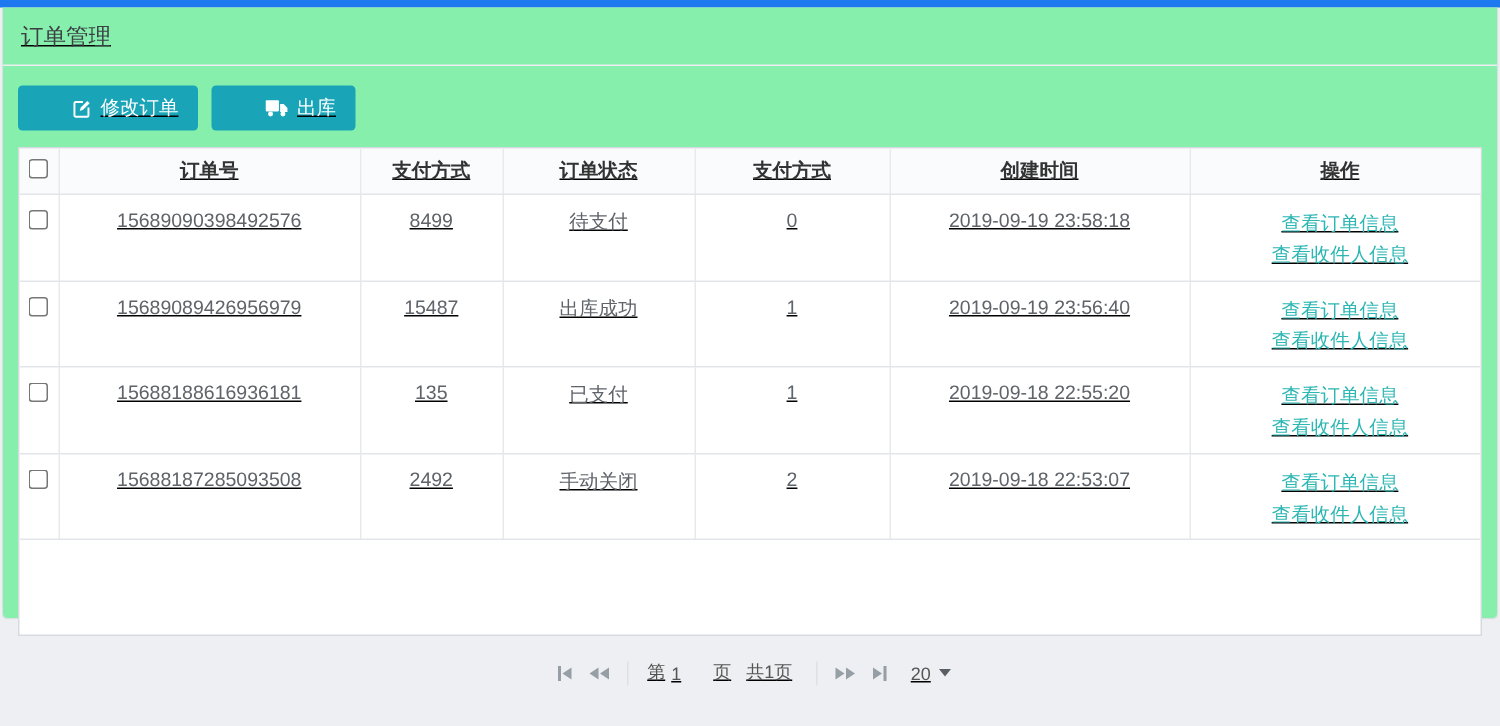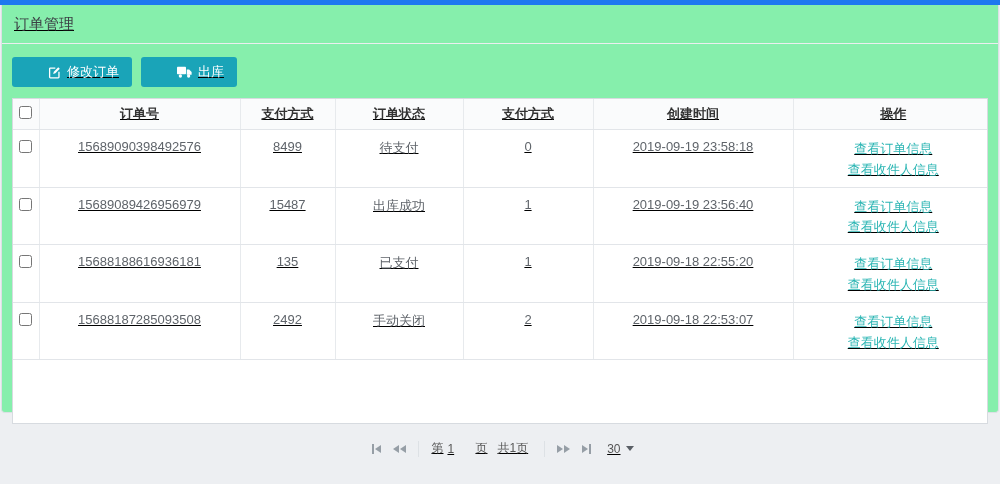--- a/index.html
+++ b/index.html
@@ -191,18 +191,18 @@
     <span class="sep"></span>
     <span class="pbtn">
         <span class="tri tri-r"></span>
         <span class="tri tri-r"></span>
       </span>
     <span class="pbtn">
         <span class="tri tri-r"></span>
         <span class="vbar"></span>
       </span>
     <span class="size-select">
-      <span>30</span>
+      <span>20</span>
       <span class="caret-down"></span>
     </span>
   </div>
 
 </div>
 
 </body></html>

